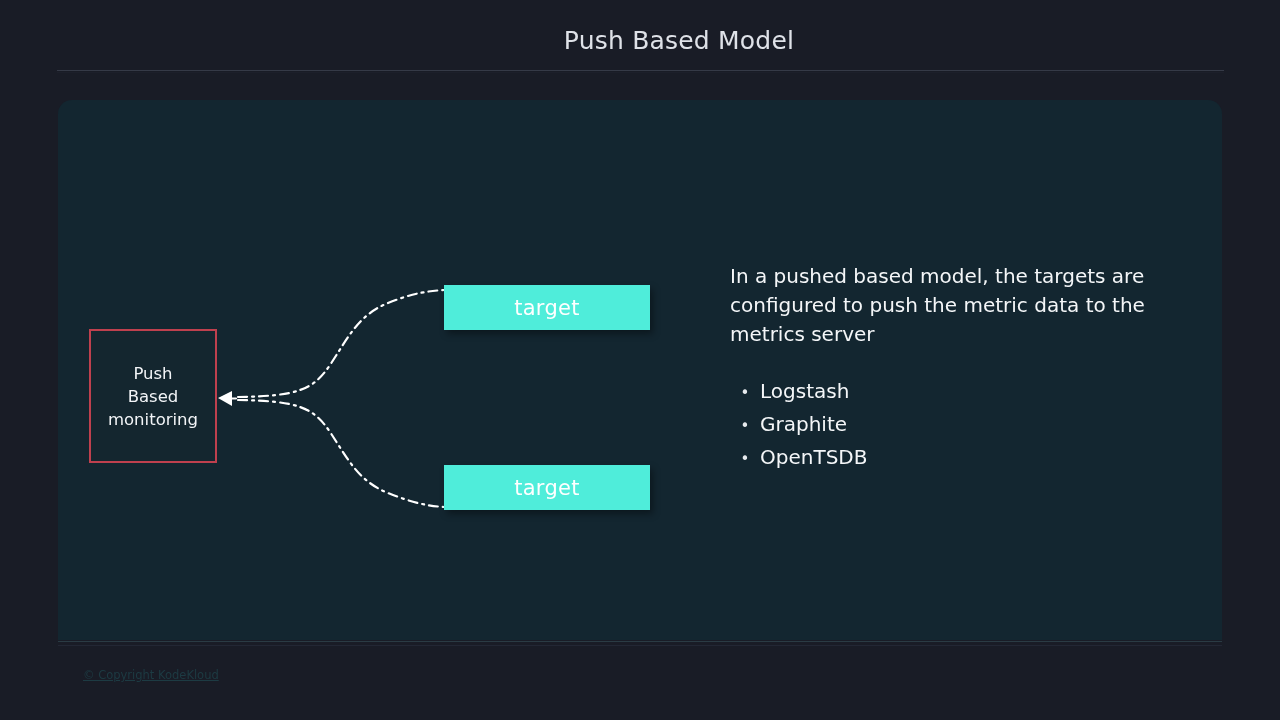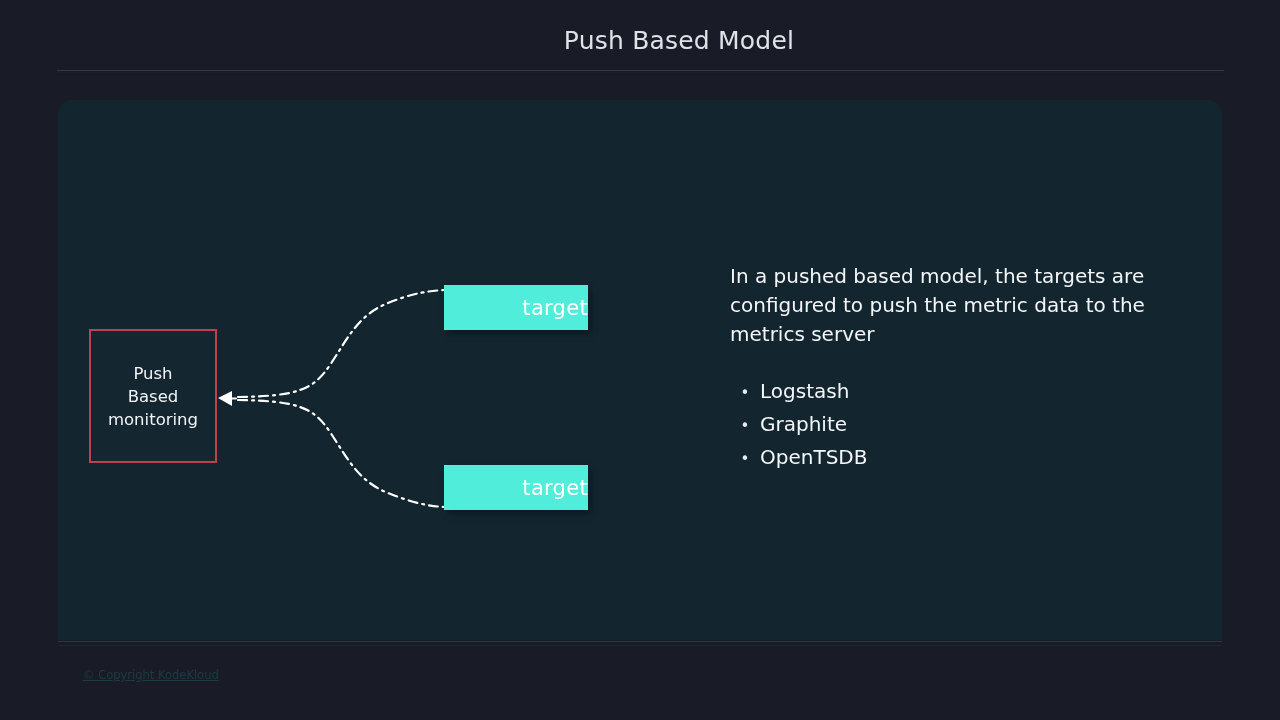--- a/index.html
+++ b/index.html
@@ -113,27 +113,27 @@
     color: #f2f4f7;
     font-size: 16.5px;
     line-height: 23px;
     text-align: center;
     font-family: "DejaVu Sans", sans-serif;
     white-space: pre-line;
   }
 
   .node-target {
     position: absolute;
-    width: 144px;
+    width: 206px;
     height: 45px;
     background: #4fedda;
     box-shadow: 3px 4px 7px rgba(0,0,0,0.38);
     display: flex;
     align-items: center;
-    justify-content: flex-end;
+    justify-content: center;
   }
   .node-target-label {
     color: #ffffff;
     font-size: 21px;
     font-family: "DejaVu Sans", sans-serif;
     letter-spacing: 0.3px;
   }
   .target-top  { left: 386px; top: 185px; }   
   .target-bot  { left: 386px; top: 365px; }   
 

